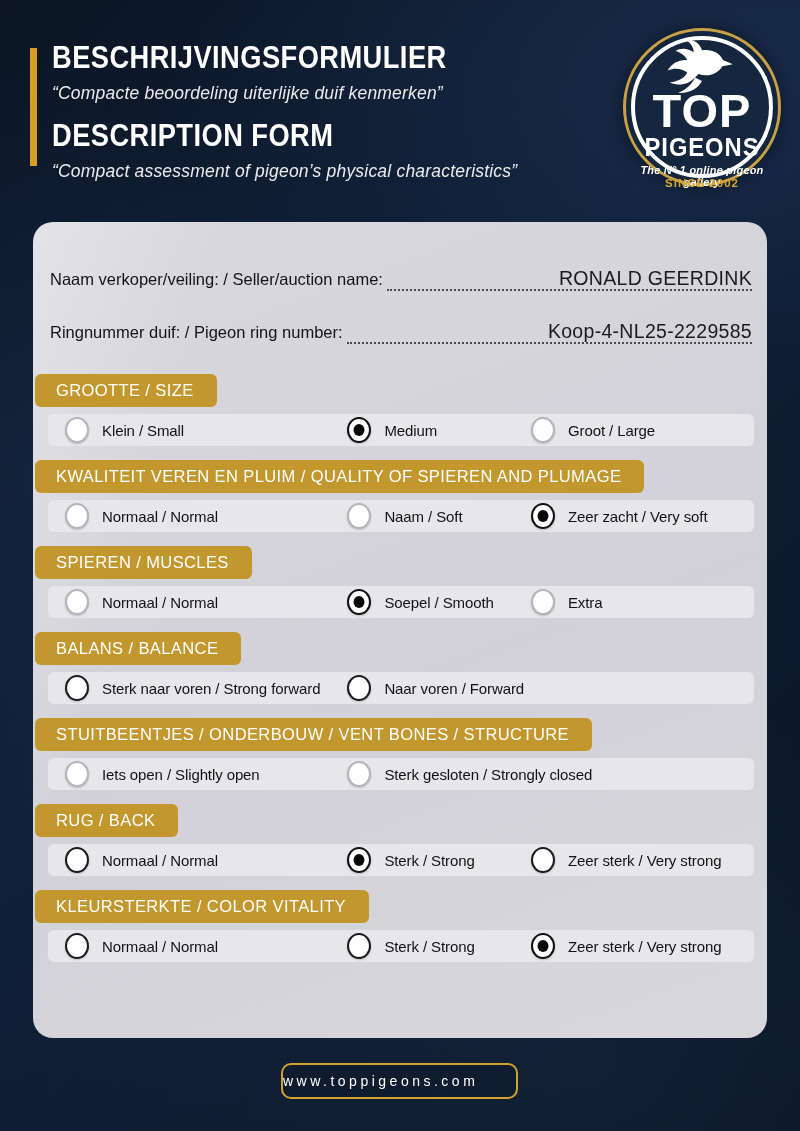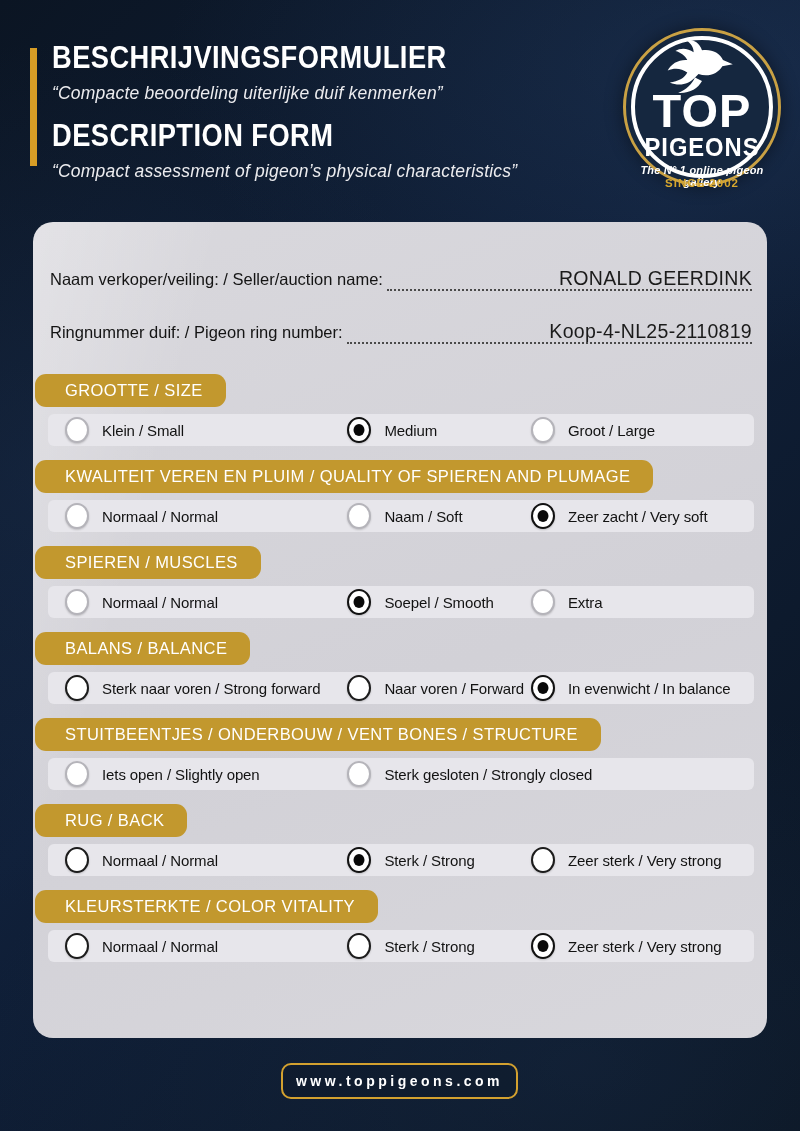--- a/index.html
+++ b/index.html
@@ -45,21 +45,21 @@
   }
   .field{display:flex;align-items:flex-end;margin:0 2px 30px 2px;text-align:right;}
   .flabel{font-size:16.5px;font-weight:500;white-space:nowrap;color:#141414;padding-bottom:2px;}
   .fline{flex:1;border-bottom:2px dotted #4a4a4a;margin-left:4px;padding:0 0 0 8px;}
   .fvalue{font-size:19.5px;color:#1b1b1b;letter-spacing:.3px;line-height:1.05;}
   
   #sections{margin-top:12px;}
   .section{margin-bottom:14px;}
   .badge{
     display:inline-block;margin-left:-13px;height:33px;line-height:33px;
-    padding:0 23px 0 30px;border-radius:11px;background:#c2982e;
+    padding:0 23px 0 21px;border-radius:6px;background:#c2982e;
     color:#fff;font-size:16.5px;letter-spacing:.4px;white-space:nowrap;
     transform-origin:left;margin-bottom:7px;
   }
   .row{
     height:32px;background:#e7e6eb;border-radius:6px;
     display:grid;grid-template-columns:40% 26% 34%;align-items:center;
   }
   .opt{display:flex;align-items:center;gap:13px;padding-left:17px;cursor:pointer;}
   .olabel{font-size:15px;color:#121212;letter-spacing:-.1px;white-space:nowrap;}
   .radio{
@@ -71,22 +71,22 @@
   .radio.selected{border:2.5px solid #111;}
   .radio .dot{
     display:none;position:absolute;left:50%;top:50%;width:11px;height:12px;
     border-radius:50%;background:#090909;transform:translate(-50%,-50%);
   }
   .radio.selected .dot{display:block;}
   
   .site-button{
     position:absolute;left:281px;top:1063px;width:237px;height:36px;
     border:2px solid #d3a12f;border-radius:10px;box-sizing:border-box;
-    display:flex;align-items:center;justify-content:center;
-    color:#fff;font-size:14px;font-weight:bold;letter-spacing:3.5px;
+    display:flex;align-items:center;justify-content:flex-start;
+    color:#fff;font-size:14px;font-weight:normal;letter-spacing:3.5px;
     background:rgba(10,18,32,.25);cursor:pointer;
   }
 </style>
 </head>
 <body>
 
 <div class="page">
 
   <div class="accent-bar"></div>
 
@@ -115,21 +115,21 @@
 
   <div class="card">
 
     <div class="field">
       <span class="flabel">Naam verkoper/veiling: / Seller/auction name:</span>
       <span class="fline"><span class="fvalue">RONALD GEERDINK</span></span>
     </div>
 
     <div class="field">
       <span class="flabel">Ringnummer duif: / Pigeon ring number:</span>
-      <span class="fline"><span class="fvalue">Koop-4-NL25-2110819</span></span>
+      <span class="fline"><span class="fvalue">Koop-4-NL25-2229585</span></span>
     </div>
 
     <div id="sections">
   <div class="section">
     <div class="badge">GROOTTE / SIZE</div>
     <div class="row">
   <label class="opt">
     <span class="radio light"></span>
     <span class="olabel">Klein / Small</span>
   </label>
@@ -198,26 +198,20 @@
   <label class="opt">
     <span class="radio dark"></span>
     <span class="olabel">Sterk naar voren / Strong forward</span>
   </label>
 
   <label class="opt">
     <span class="radio dark"></span>
     <span class="olabel">Naar voren / Forward</span>
   </label>
 
-  <label class="opt">
-    <span class="radio dark selected">
-                <span class="dot"></span>
-              </span>
-    <span class="olabel">In evenwicht / In balance</span>
-  </label>
 </div>
   </div>
 
   <div class="section">
     <div class="badge">STUITBEENTJES / ONDERBOUW / VENT BONES / STRUCTURE</div>
     <div class="row">
   <label class="opt">
     <span class="radio light"></span>
     <span class="olabel">Iets open / Slightly open</span>
   </label>

